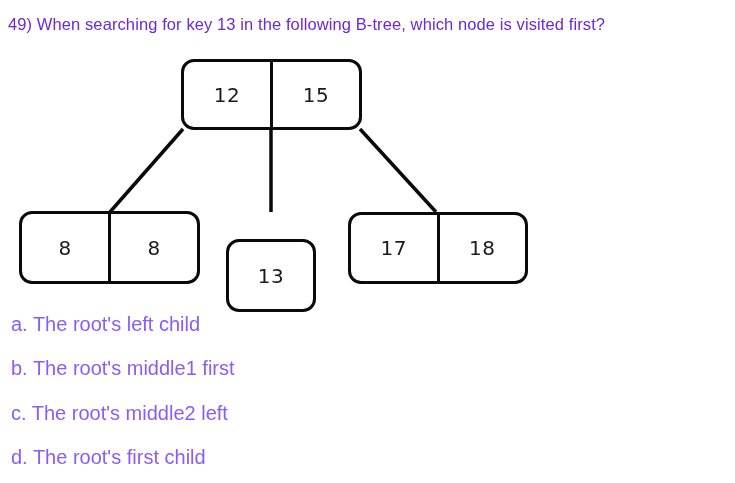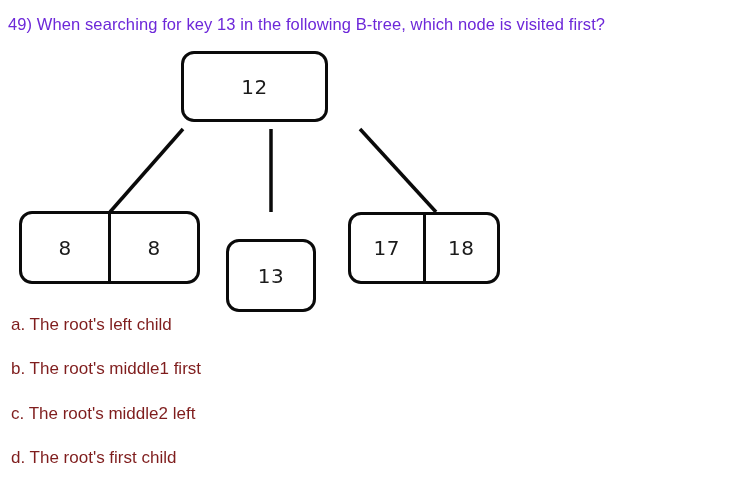--- a/index.html
+++ b/index.html
@@ -57,22 +57,22 @@
     position: relative;
   }
 
   .node-cell + .node-cell {
     border-left: 3.5px solid #0a0a0a;
   }
 
   
   #node-root {
     left: 181px;
-    top: 6px;
-    width: 147px;
+    top: 14px;
+    width: 181px;
     height: 71px;
   }
 
   
   #node-leaf-left {
     left: 19px;
     top: 166px;
     width: 181px;
     height: 73px;
   }
@@ -83,39 +83,39 @@
     top: 166px;
     width: 90px;
     height: 73px;
     margin-top: 28px;
   }
 
   
   #node-leaf-right {
     left: 348px;
     top: 167px;
-    width: 152px;
+    width: 180px;
     height: 72px;
   }
 
   #edge-layer {
     position: absolute;
     left: 0;
     top: 0;
     width: 735px;
     height: 255px;
     pointer-events: none;
   }
 
   .answer-option {
     position: absolute;
     left: 11px;
-    font-size: 17px;
+    font-size: 20px;
     line-height: 19px;
-    color: #7f1d1d;
+    color: #8b5cf6;
     white-space: nowrap;
   }
   #answer-a { top: 315px; }
   #answer-b { top: 359px; }
   #answer-c { top: 404px; }
   #answer-d { top: 448px; }
 </style>
 </head>
 <body>
 
@@ -124,20 +124,21 @@
 <div id="tree-diagram">
 
   <svg id="edge-layer" viewBox="0 0 735 255" width="735" height="255">
     <line x1="183" y1="84" x2="110" y2="167" stroke="#0a0a0a" stroke-width="3.5" stroke-linecap="butt"></line>
     <line x1="271" y1="84" x2="271" y2="167" stroke="#0a0a0a" stroke-width="3.5" stroke-linecap="butt"></line>
     <line x1="360" y1="84" x2="436" y2="167" stroke="#0a0a0a" stroke-width="3.5" stroke-linecap="butt"></line>
   </svg>
 
   <div class="btree-node" id="node-root">
     <div class="node-cell">12</div>
+    <div class="node-cell">15</div>
   </div>
 
   <div class="btree-node" id="node-leaf-left">
     <div class="node-cell">8</div>
     <div class="node-cell">8</div>
   </div>
 
   <div class="btree-node" id="node-leaf-middle">
     <div class="node-cell">13</div>
   </div>

